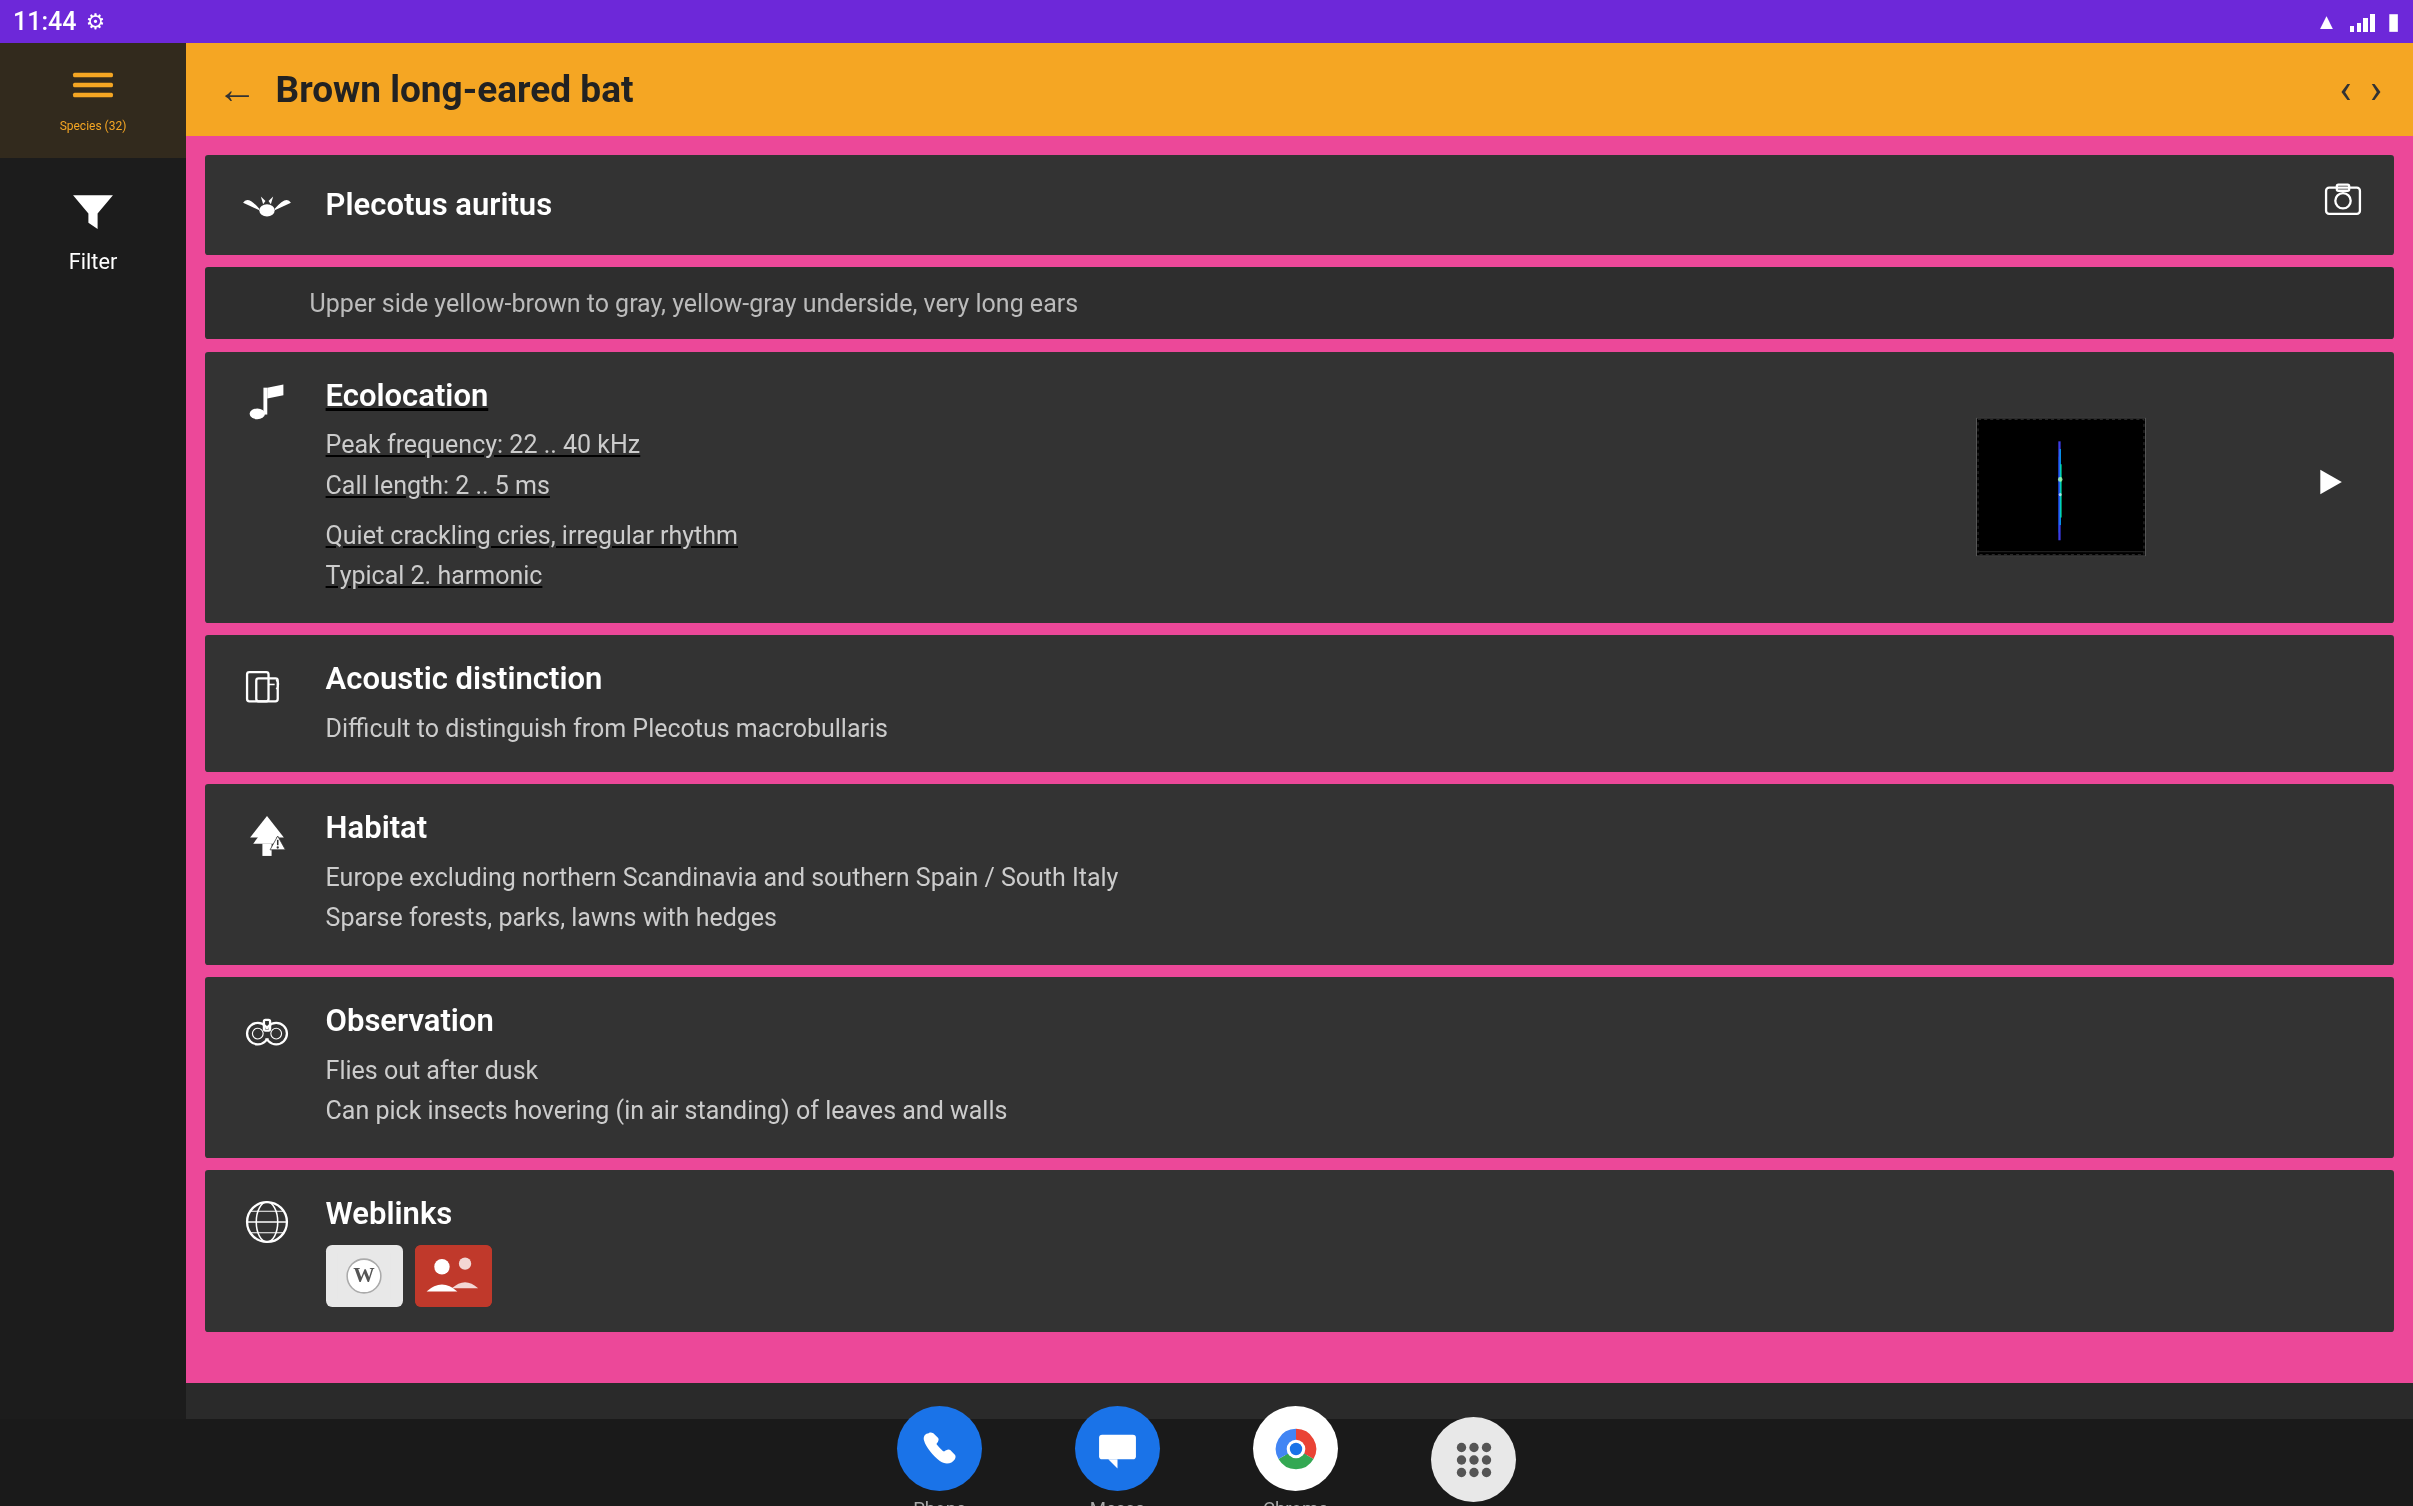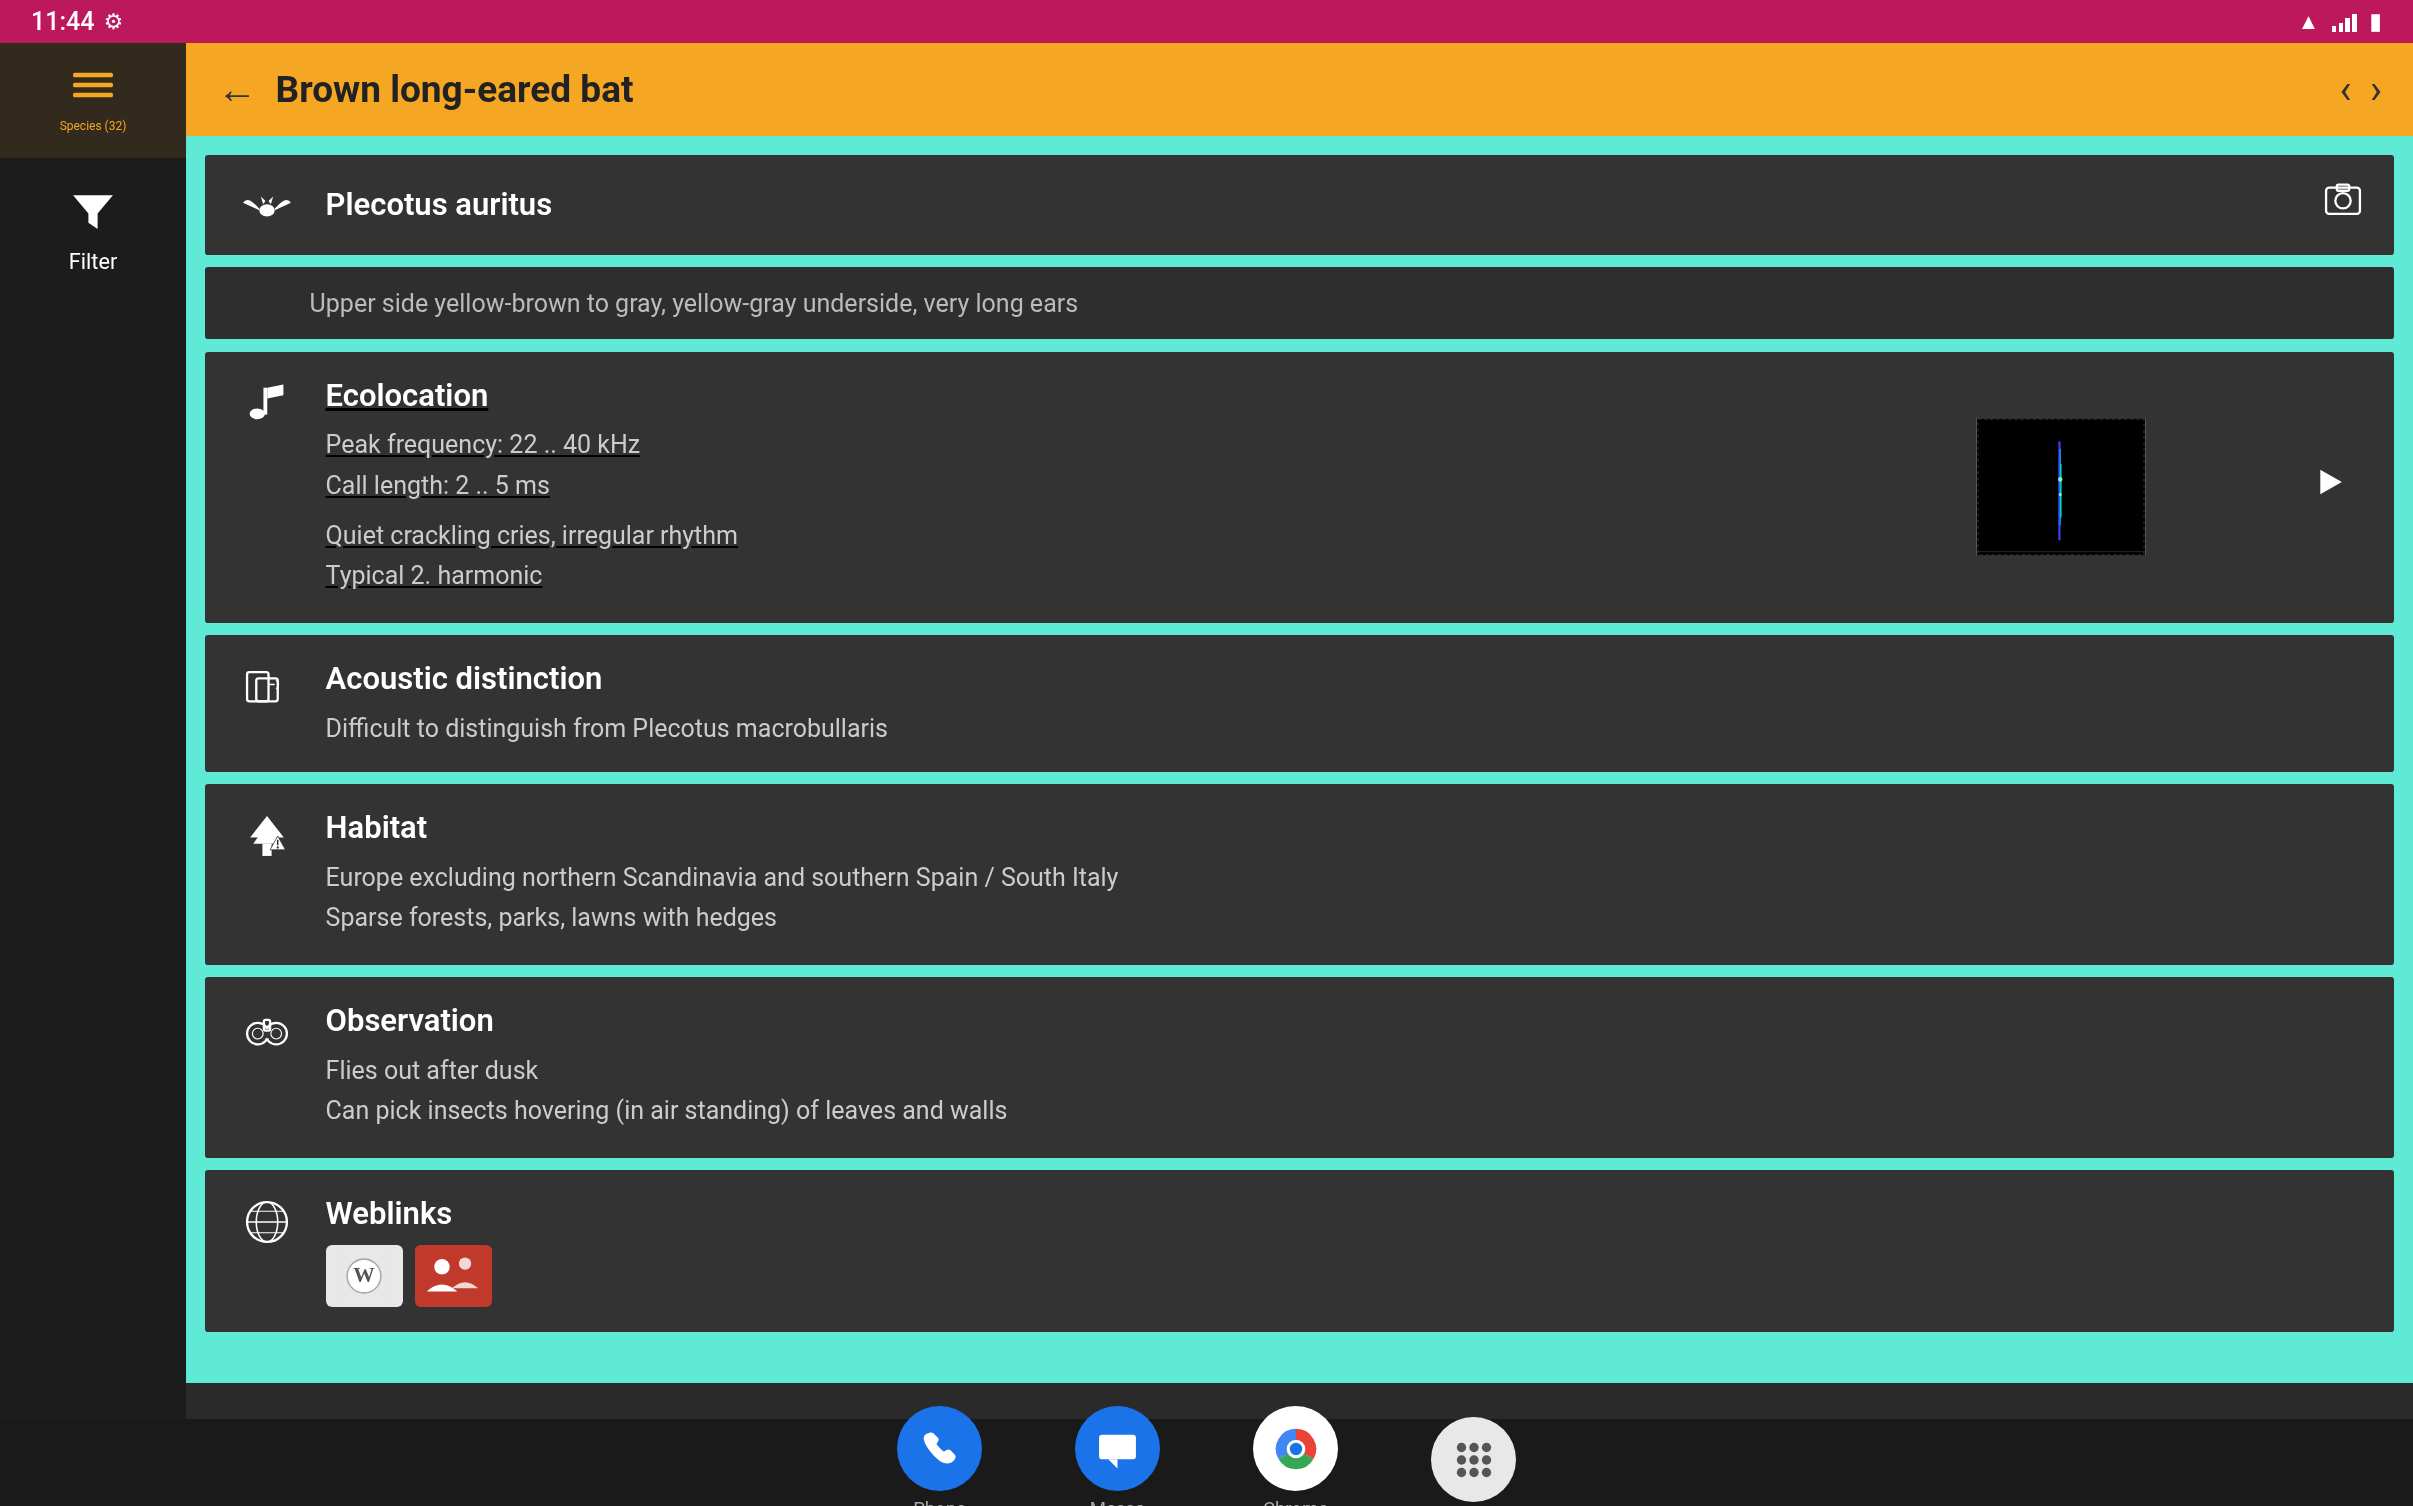--- a/index.html
+++ b/index.html
@@ -10,25 +10,25 @@
       font-family: 'Roboto', Arial, sans-serif;
       overflow: hidden;
       position: relative;
     }
 
     
     .status-bar {
       position: absolute;
       top: 0; left: 0; right: 0;
       height: 43px;
-      background: #be185d;
+      background: #6d28d9;
       display: flex;
       align-items: center;
       justify-content: space-between;
-      padding: 0 31px;
+      padding: 0 13px;
       z-index: 100;
     }
     .status-time {
       color: white;
       font-size: 25px;
       font-weight: 500;
       display: flex;
       align-items: center;
       gap: 9.3px;
     }
@@ -127,21 +127,21 @@
       cursor: pointer;
     }
 
     
     .main-content {
       position: absolute;
       top: 136px;
       left: 186px;
       right: 0;
       bottom: 124px;
-      background: #5eead4;
+      background: #ec4899;
       overflow-y: auto;
     }
 
     
     .section-card {
       background: #333;
       margin: 12.4px 18.6px;
       border-radius: 3.1px;
       padding: 25px 31px;
       display: flex;

